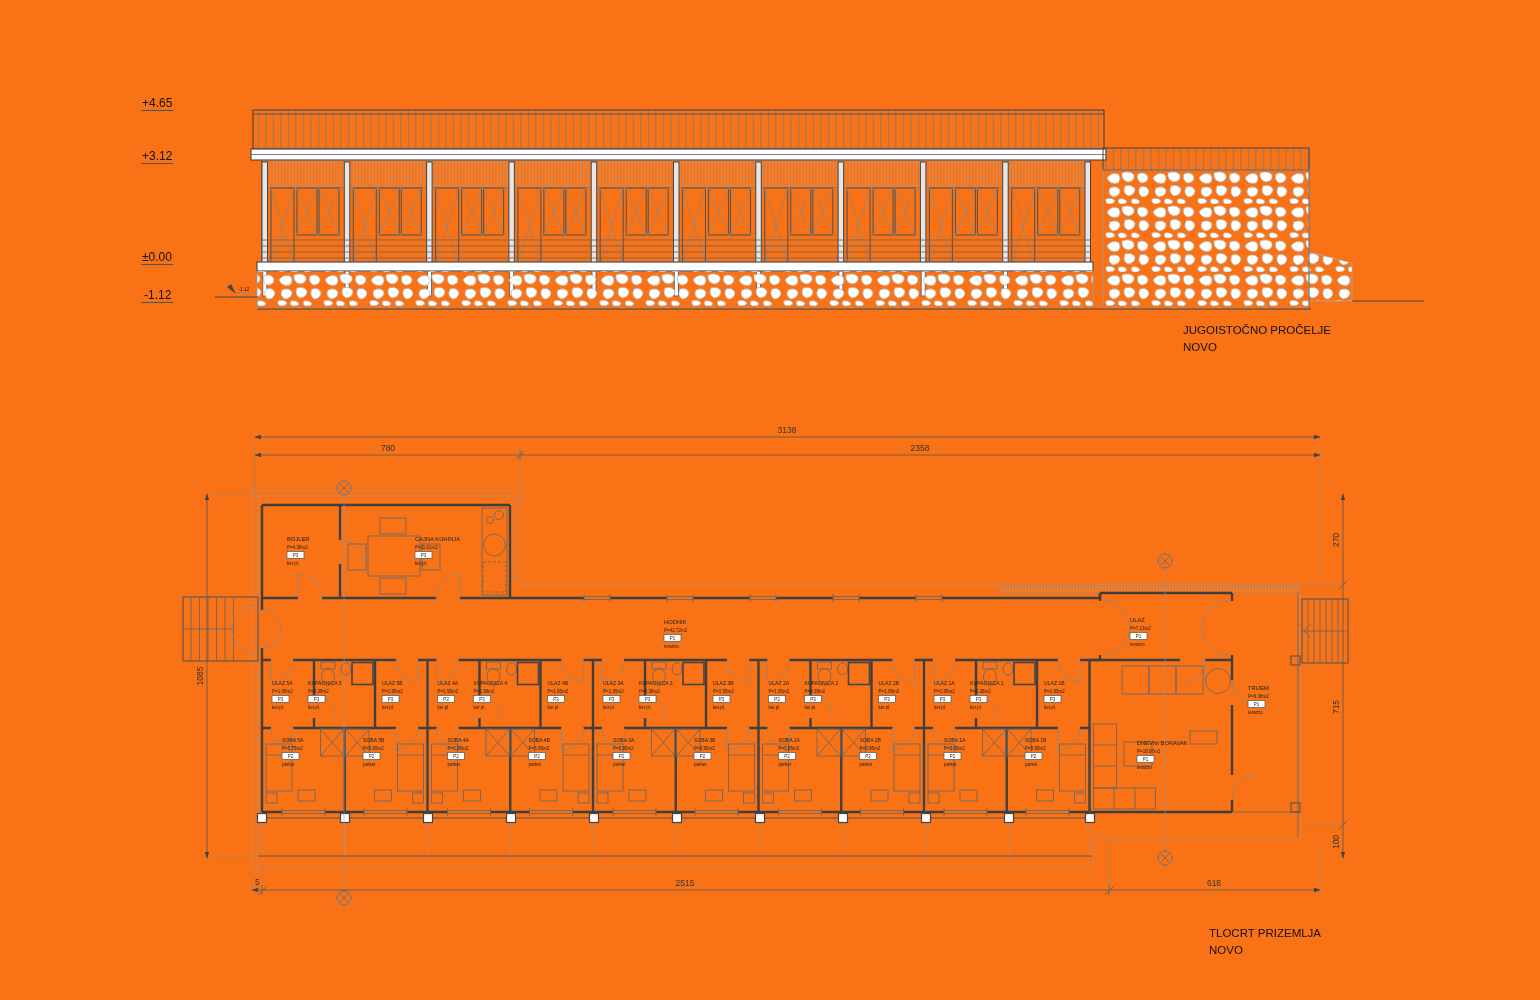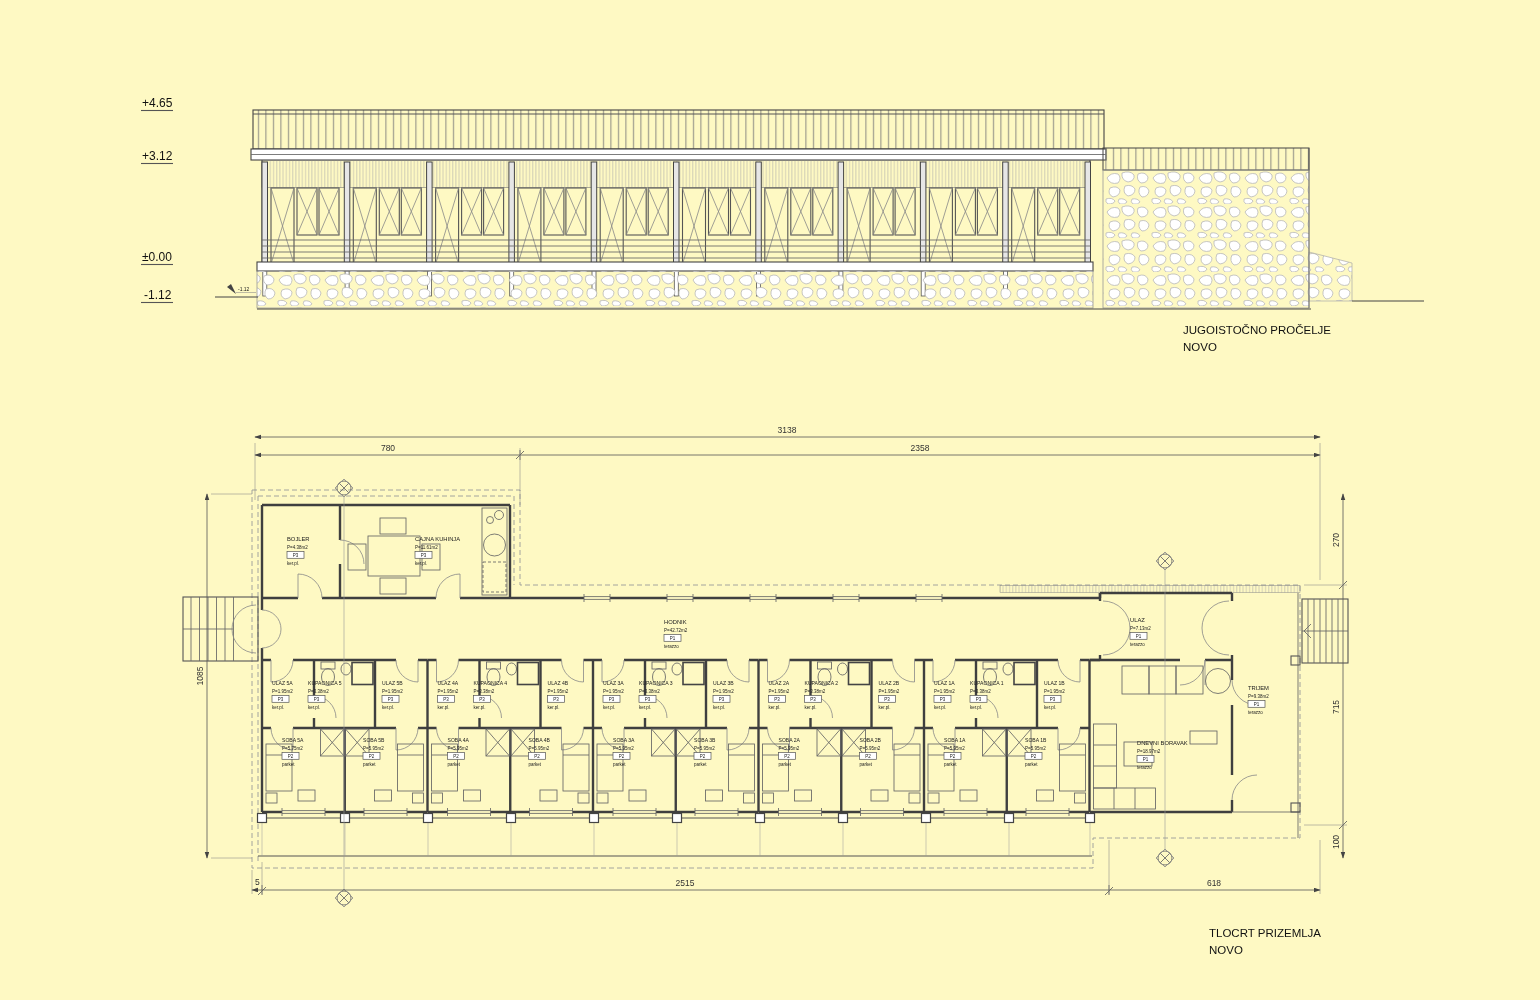--- a/index.html
+++ b/index.html
@@ -1,16 +1,16 @@
 <!DOCTYPE html>
 <html><head>
 <meta charset="utf-8">
 <style>
   html,body{margin:0;padding:0;background:#fff;}
-  #stage{position:relative;width:1540px;height:1000px;background:#fef9c3;overflow:hidden;}
+  #stage{position:relative;width:1540px;height:1000px;background:#f97316;overflow:hidden;}
   svg{position:absolute;left:0;top:0;}
   text{font-family:"Liberation Sans", sans-serif;fill:#222;}
   .lvl{font-size:12px;fill:#111;}
   .ttl{font-size:11.5px;fill:#111;}
   .dimtx{font-size:8.5px;fill:#333;}
   .w{stroke:#3f3f3f;stroke-width:2.4;fill:none;stroke-linecap:butt;}
   .t{stroke:#555;stroke-width:1.1;fill:none;}
   .f{stroke:#666;stroke-width:.85;fill:none;}
   .a{stroke:#888;stroke-width:.8;fill:none;}
   .sw{stroke:#444;stroke-width:1.6;fill:none;}

